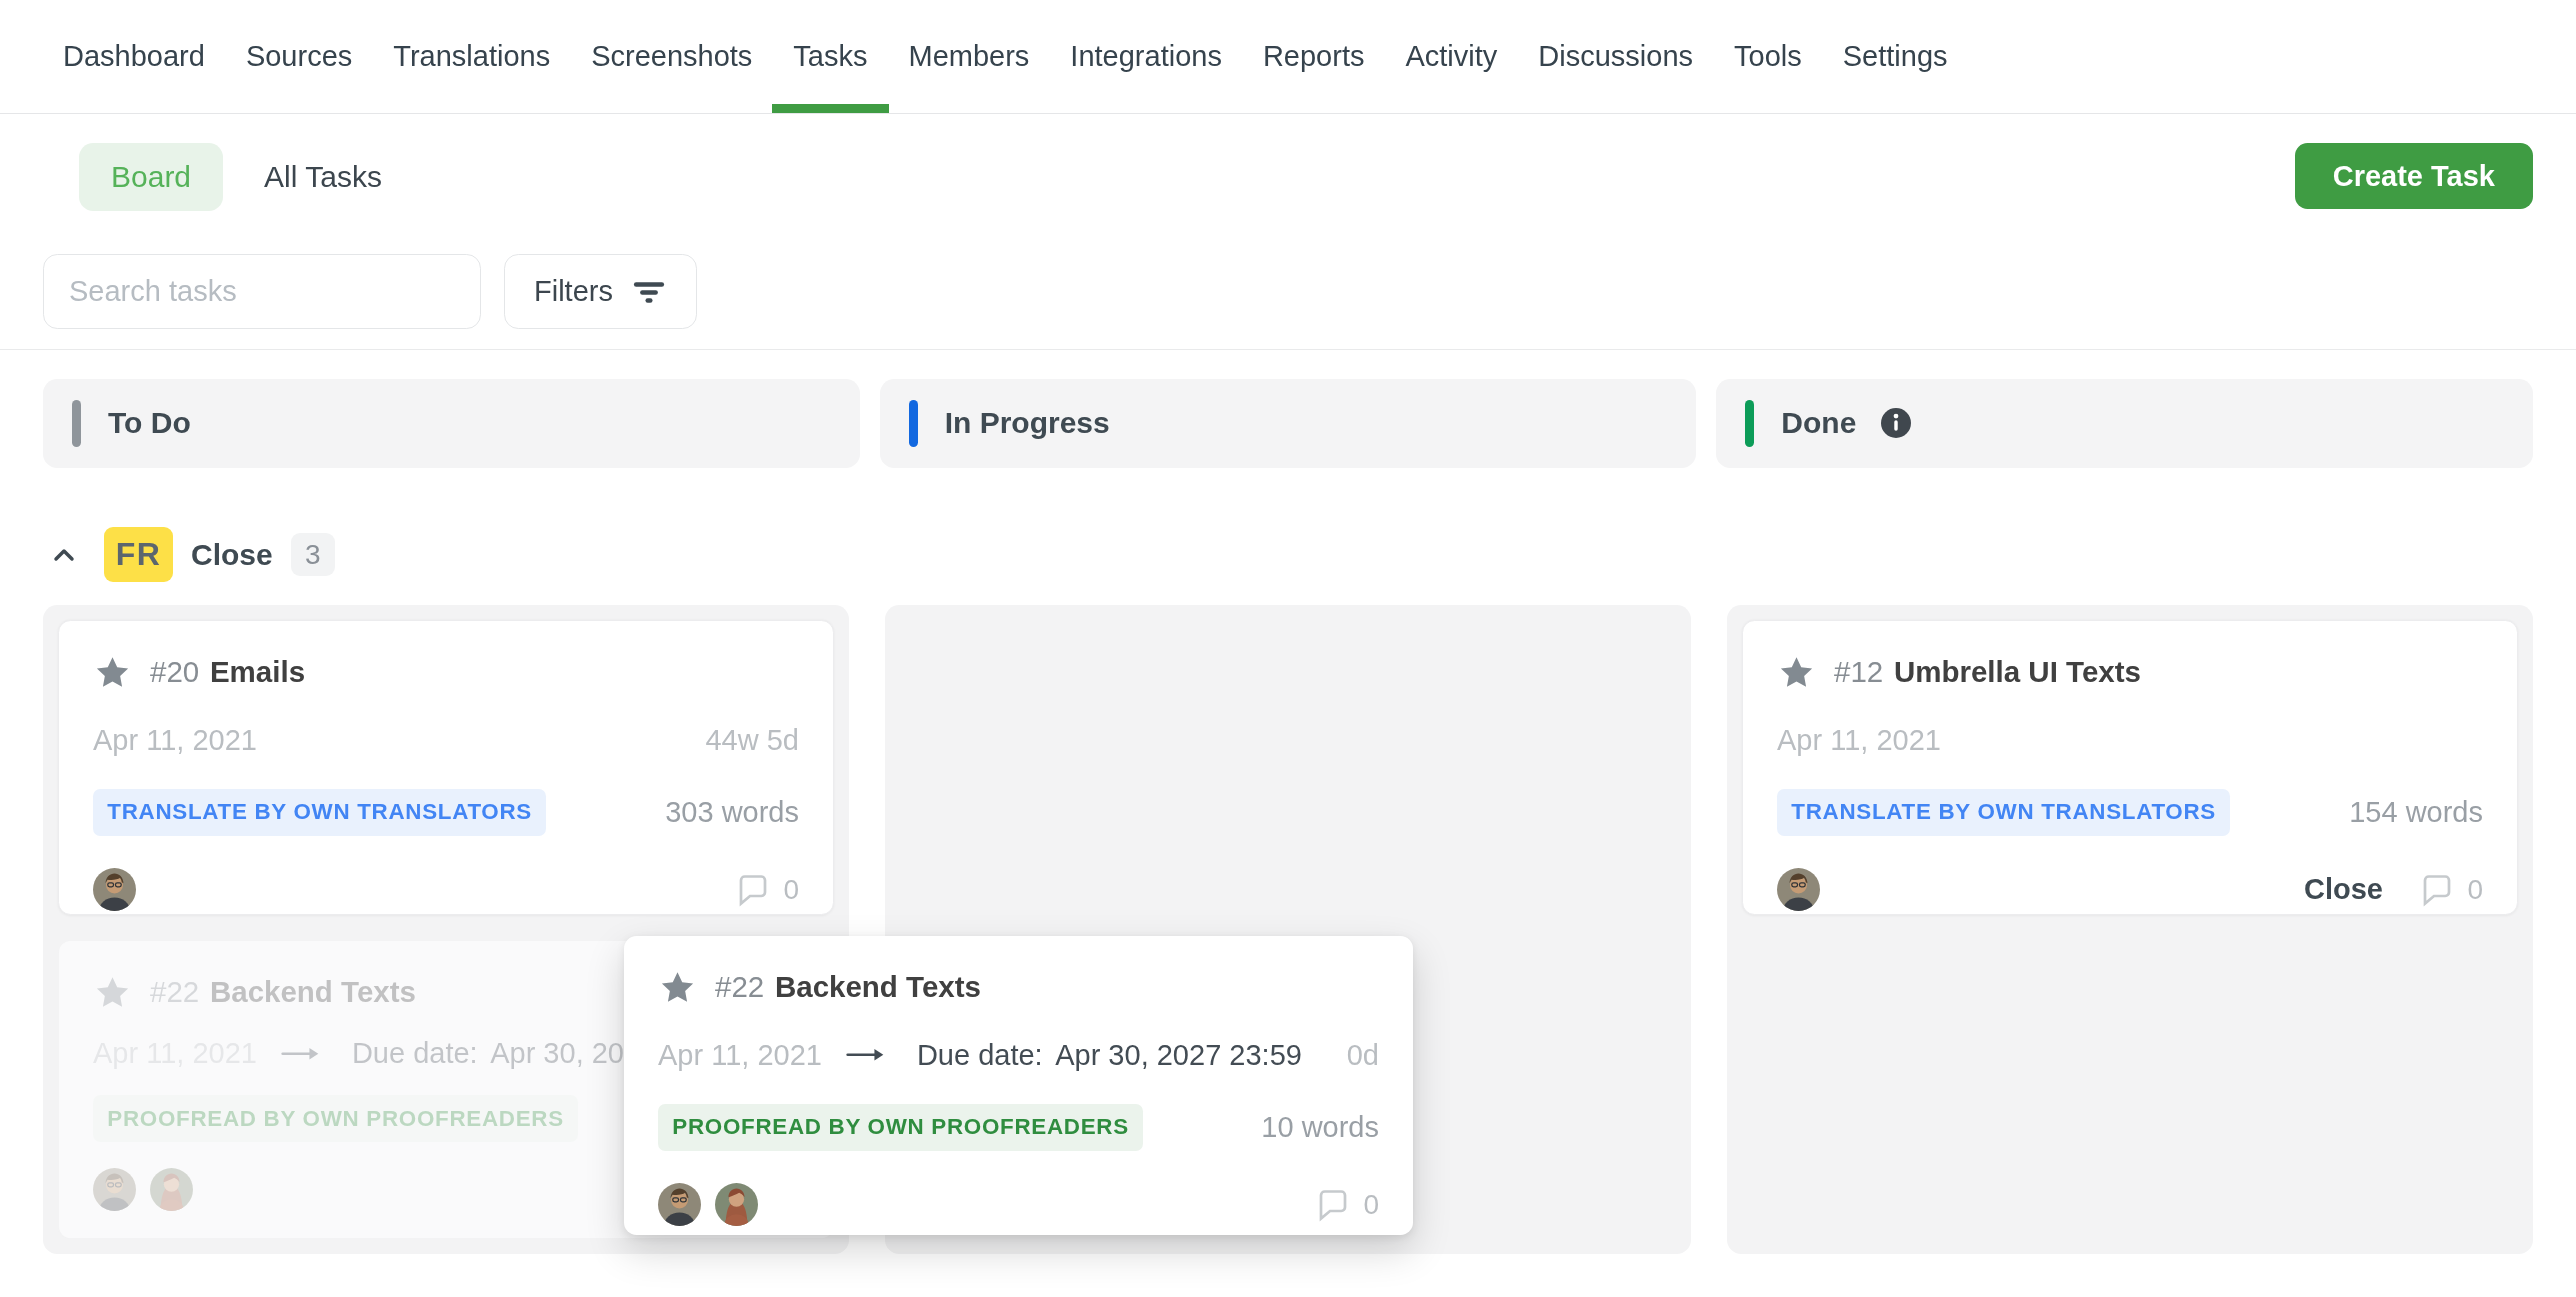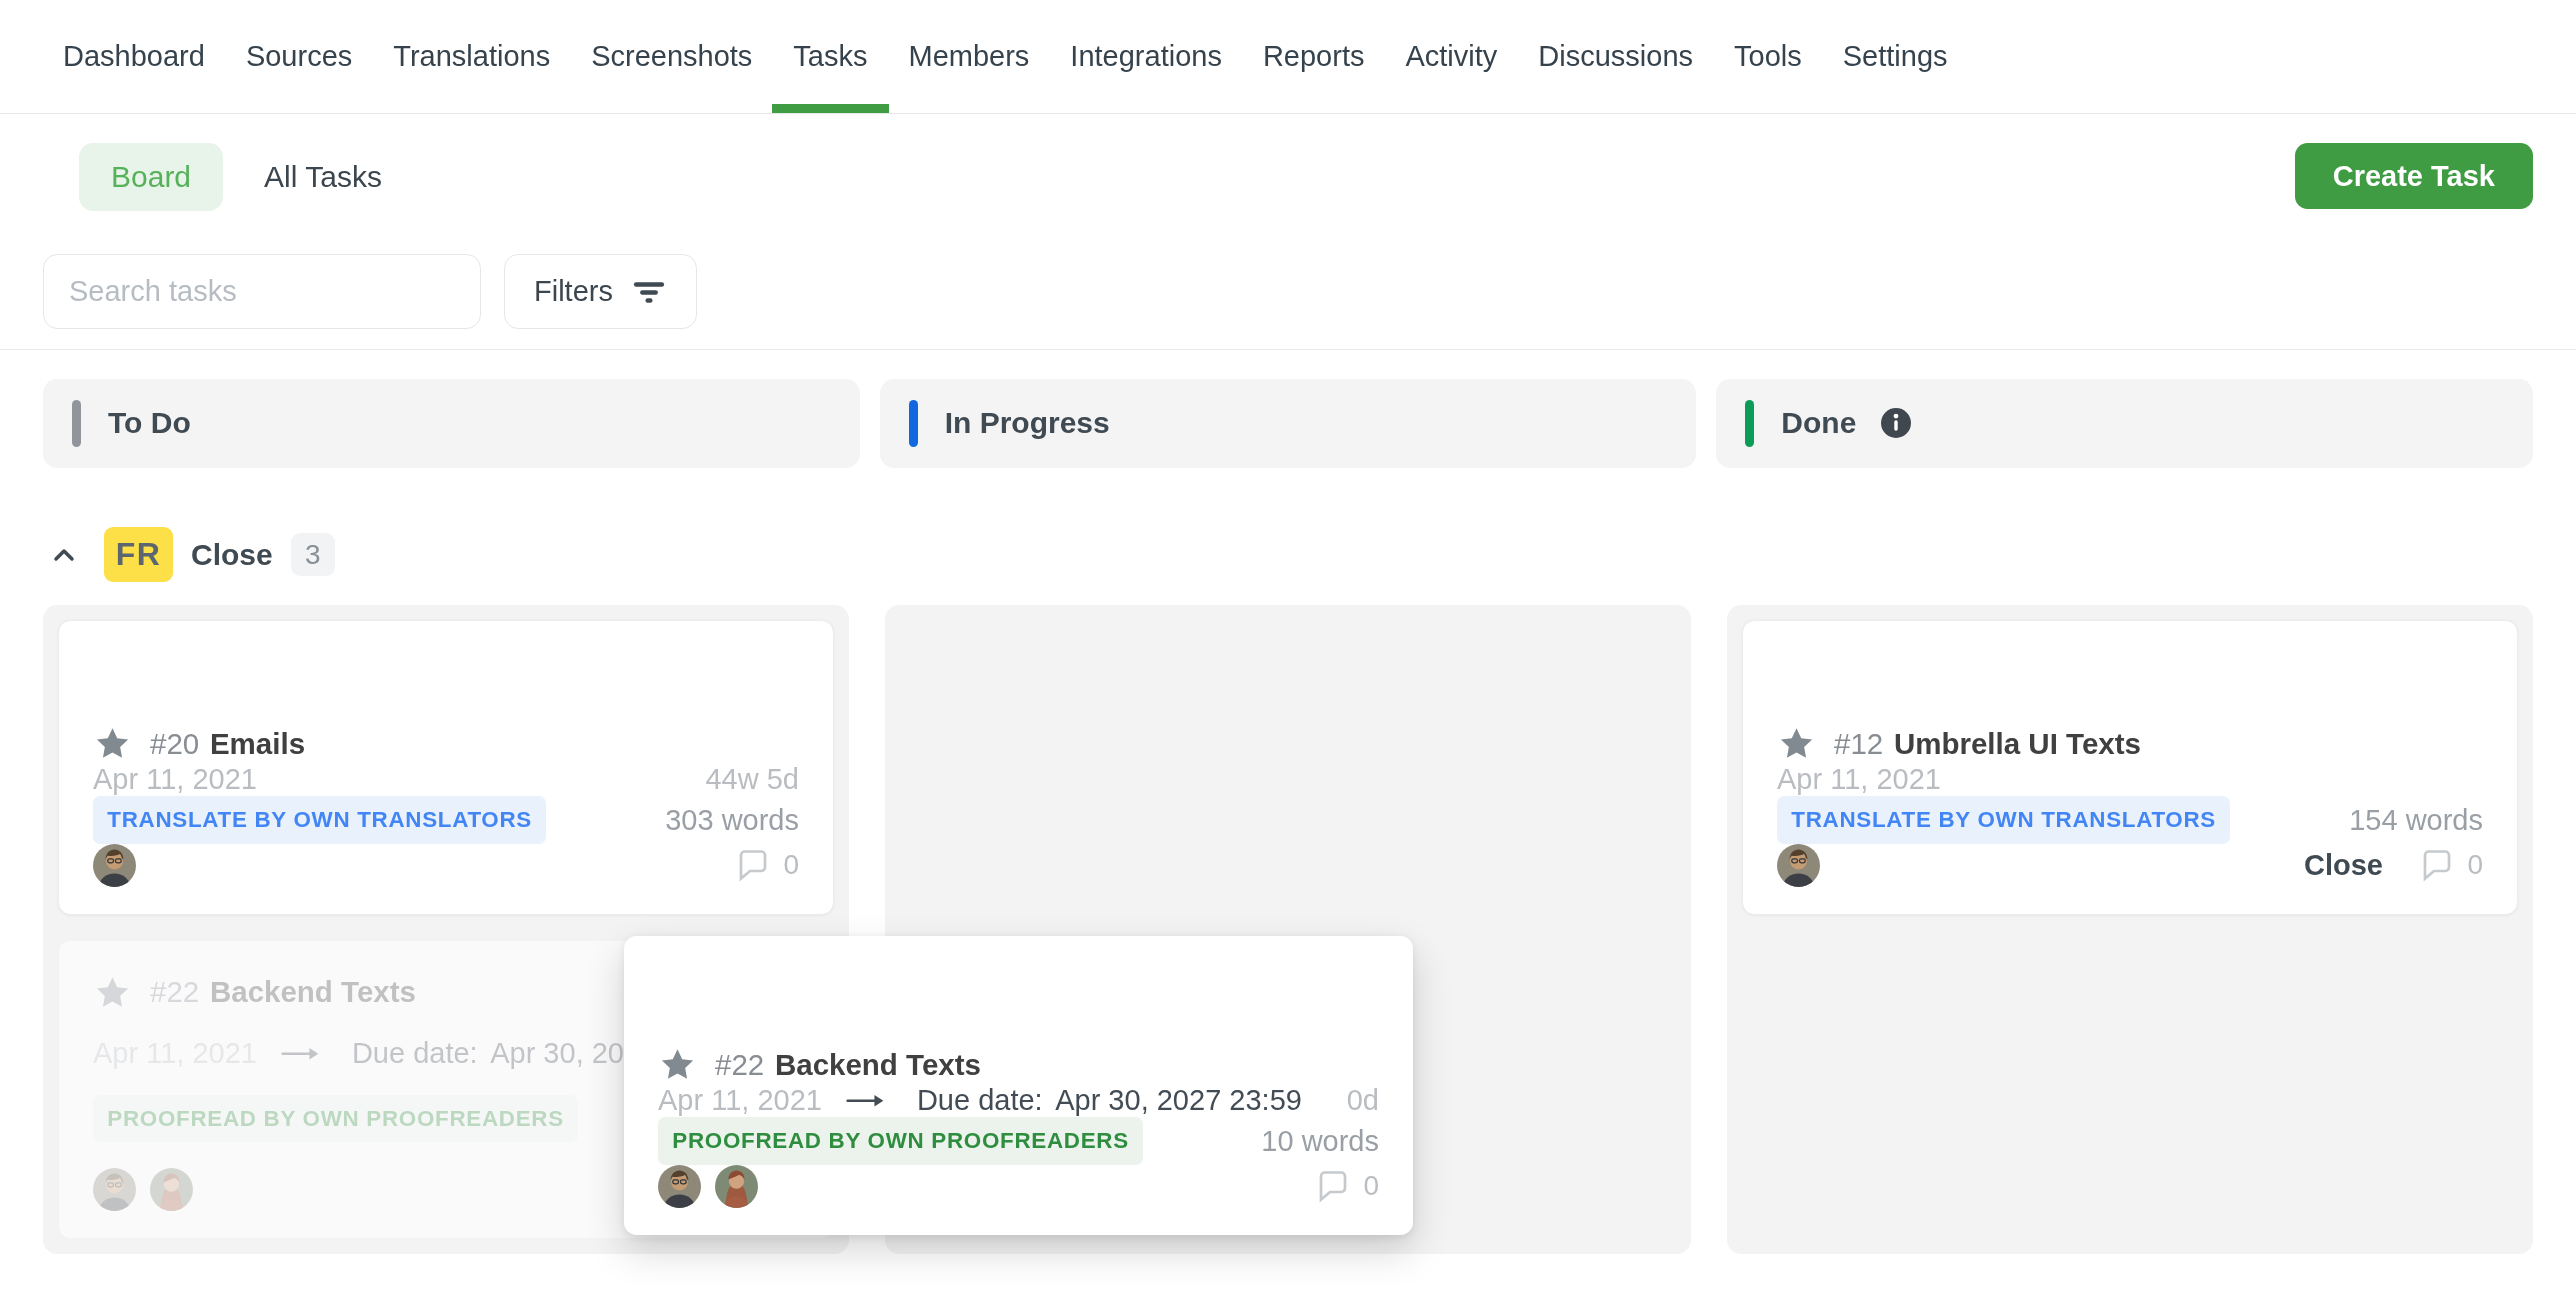--- a/index.html
+++ b/index.html
@@ -58,21 +58,21 @@
   .count-badge { background:#f2f3f4; color:#8a9097; font-size:28px;
     border-radius:9px; padding:5.4px 14.3px; }
 
   
   .board { position:relative; display:grid; grid-template-columns:repeat(3,1fr);
     gap:36px; margin:24px 43px 0; }
   .panel { background:#f3f3f4; border-radius:14.3px; min-height:642px; padding:15px; }
 
   .card { background:#fff; border:0.9px solid #ececee; border-radius:12.5px;
     box-shadow:0 0.9px 2.7px rgba(0,0,0,.05); height:295px; padding:32px 34px 27px;
-    display:flex; flex-direction:column; justify-content:flex-end; cursor:pointer; }
+    display:flex; flex-direction:column; justify-content:flex-start; cursor:pointer;gap:32px; }
   .card.tall { height:299px; }
   .c-row { display:flex; align-items:center; }
   .spacer { flex:1; }
   .cid { font-size:29.5px; color:#878d93; margin-left:18px; }
   .ctitle { font-size:29.5px; font-weight:600; color:#404040; margin-left:10.7px; }
   .muted { font-size:29px; color:#b9bdc1; }
   .dark { font-size:29px; color:#434c54; font-weight:500; }
   .due-label { margin-right:12.5px;margin-left:8px; }
   .arrow { margin:0 23px; display:flex; align-items:center; }
   .badge { font-size:22.4px; font-weight:600; letter-spacing:0.7px; text-transform:uppercase;

